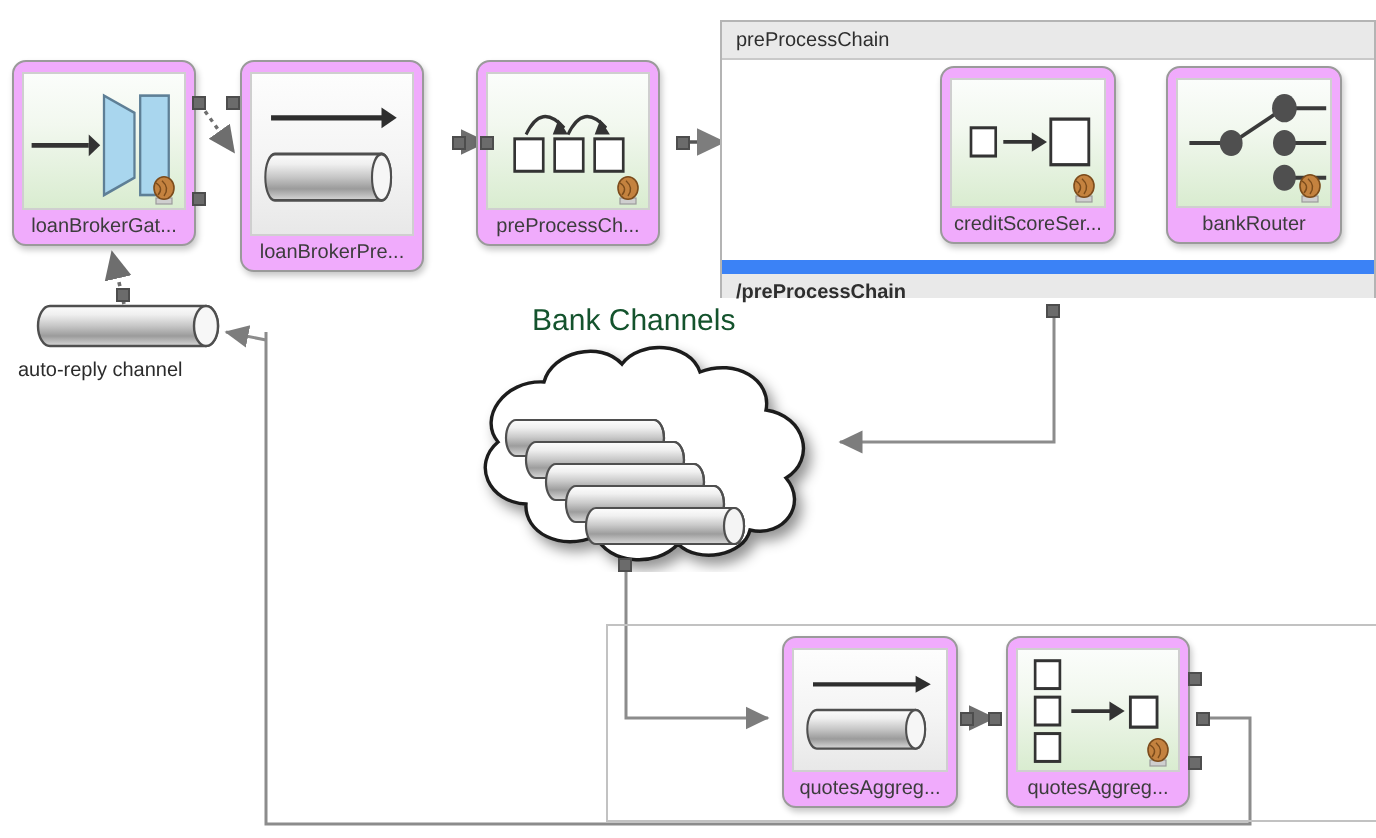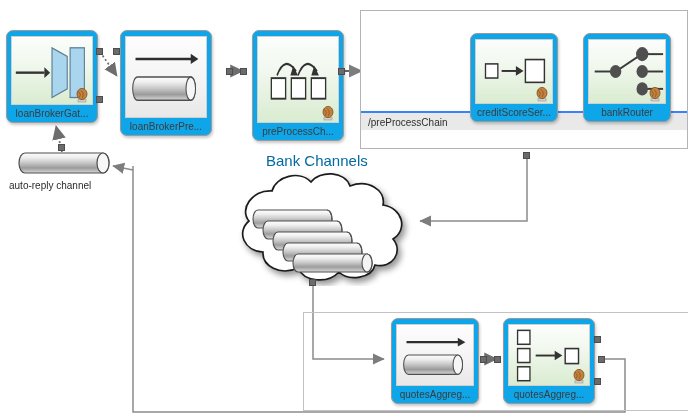--- a/index.html
+++ b/index.html
@@ -8,21 +8,21 @@
   #canvas{
     position:relative;
     width:688px;height:419px;
     background:#ffffff;
     overflow:hidden;
   }
   
   .node{
     position:absolute;
     box-sizing:border-box;
-    background:#0ea5e9;
+    background:#f0abfc;
     border:1px solid #9a9a9a;
     border-radius:7px;
     box-shadow:1px 2px 3px rgba(0,0,0,0.22);
     display:flex;
     flex-direction:column;
     align-items:center;
     padding:5px 4px 2px 4px;
   }
   .node .glyphbox{
     box-sizing:border-box;
@@ -76,36 +76,37 @@
     background:#e9e9e9;
     border-bottom:1px solid #c9c9c9;
     font-size:10px;
     color:#2e2e2e;
     line-height:19px;
     padding-left:7px;
     white-space:nowrap;
   }
   .group .gbar.bottom{
     border-bottom:none;
-    border-top:2px solid #3b82f6;
+    border-top:7px solid #3b82f6;
+    font-weight:bold;
   }
   .group .gbody{position:relative;}
   
   .frame{
     position:absolute;
     box-sizing:border-box;
     border:1px solid #c2c2c2;
     background:transparent;
   }
   
   .cloud{position:absolute;}
   .cloudlabel{
     position:absolute;
     font-size:15px;
-    color:#0369a1;
+    color:#14532d;
     white-space:nowrap;
   }
   
   .freelabel{
     position:absolute;
     font-size:10px;
     color:#2b2b2b;
     white-space:nowrap;
   }
   
@@ -164,20 +165,21 @@
     </g>
 
     <g>
       <line x1="62" y1="152" x2="56" y2="126" stroke="#6e6e6e" stroke-width="1.8" stroke-dasharray="2,2.6" marker-end="url(#ahd)"></line>
     </g>
   </svg>
 
   <div class="frame" style="left:303px;top:312px;width:1120px;height:99px;"></div>
 
   <div class="group" style="left:360px;top:10px;width:328px;height:139px;">
+    <div class="gbar">preProcessChain</div>
     <div class="gbody" style="height:100px;"></div>
     <div class="gbar bottom">/preProcessChain</div>
   </div>
 
   <div class="cloudlabel" style="left:266px;top:152px;">Bank Channels</div>
 
   <svg class="cloud" style="left:208px;top:168px;" width="215" height="118">
     <defs>
       <linearGradient id="cylg" x1="0" y1="0" x2="0" y2="1">
         <stop offset="0%" stop-color="#fefefe"></stop>
@@ -273,21 +275,21 @@
         <path d="M68,13 L76,17 L68,21 z" fill="#2e2e2e"></path>
         <path d="M12,31 L68,31 A5,9 0 0 1 68,49 L12,49 A5,9 0 0 1 12,31 Z" fill="url(#cylg2)" stroke="#4f4f4f" stroke-width="1.1"></path>
         <ellipse cx="68" cy="40" rx="5" ry="9" fill="#f6f6f6" stroke="#4f4f4f" stroke-width="1.1"></ellipse>
       </svg>
     </div>
     <div class="label">loanBrokerPre...</div>
   </div>
   <div class="port" style="left:113px;top:48px;"></div>
   <div class="port" style="left:226px;top:68px;"></div>
 
-  <div class="node green" style="left:252px;top:30px;width:92px;height:111px;">
+  <div class="node green" style="left:238px;top:30px;width:92px;height:93px;">
     <div class="glyphbox">
       <svg width="100%" height="100%" viewBox="0 0 84 62" preserveAspectRatio="none">
         <rect x="14" y="30" width="15" height="15" fill="#fff" stroke="#333" stroke-width="1.4"></rect>
         <rect x="35" y="30" width="15" height="15" fill="#fff" stroke="#333" stroke-width="1.4"></rect>
         <rect x="56" y="30" width="15" height="15" fill="#fff" stroke="#333" stroke-width="1.4"></rect>
         <path d="M20,28 Q28,13 40,25" fill="none" stroke="#333" stroke-width="1.6"></path>
         <path d="M37,21 L42,28 L34,28 z" fill="#333"></path>
         <path d="M42,28 Q50,13 62,25" fill="none" stroke="#333" stroke-width="1.6"></path>
         <path d="M59,21 L64,28 L56,28 z" fill="#333"></path>
       </svg>

